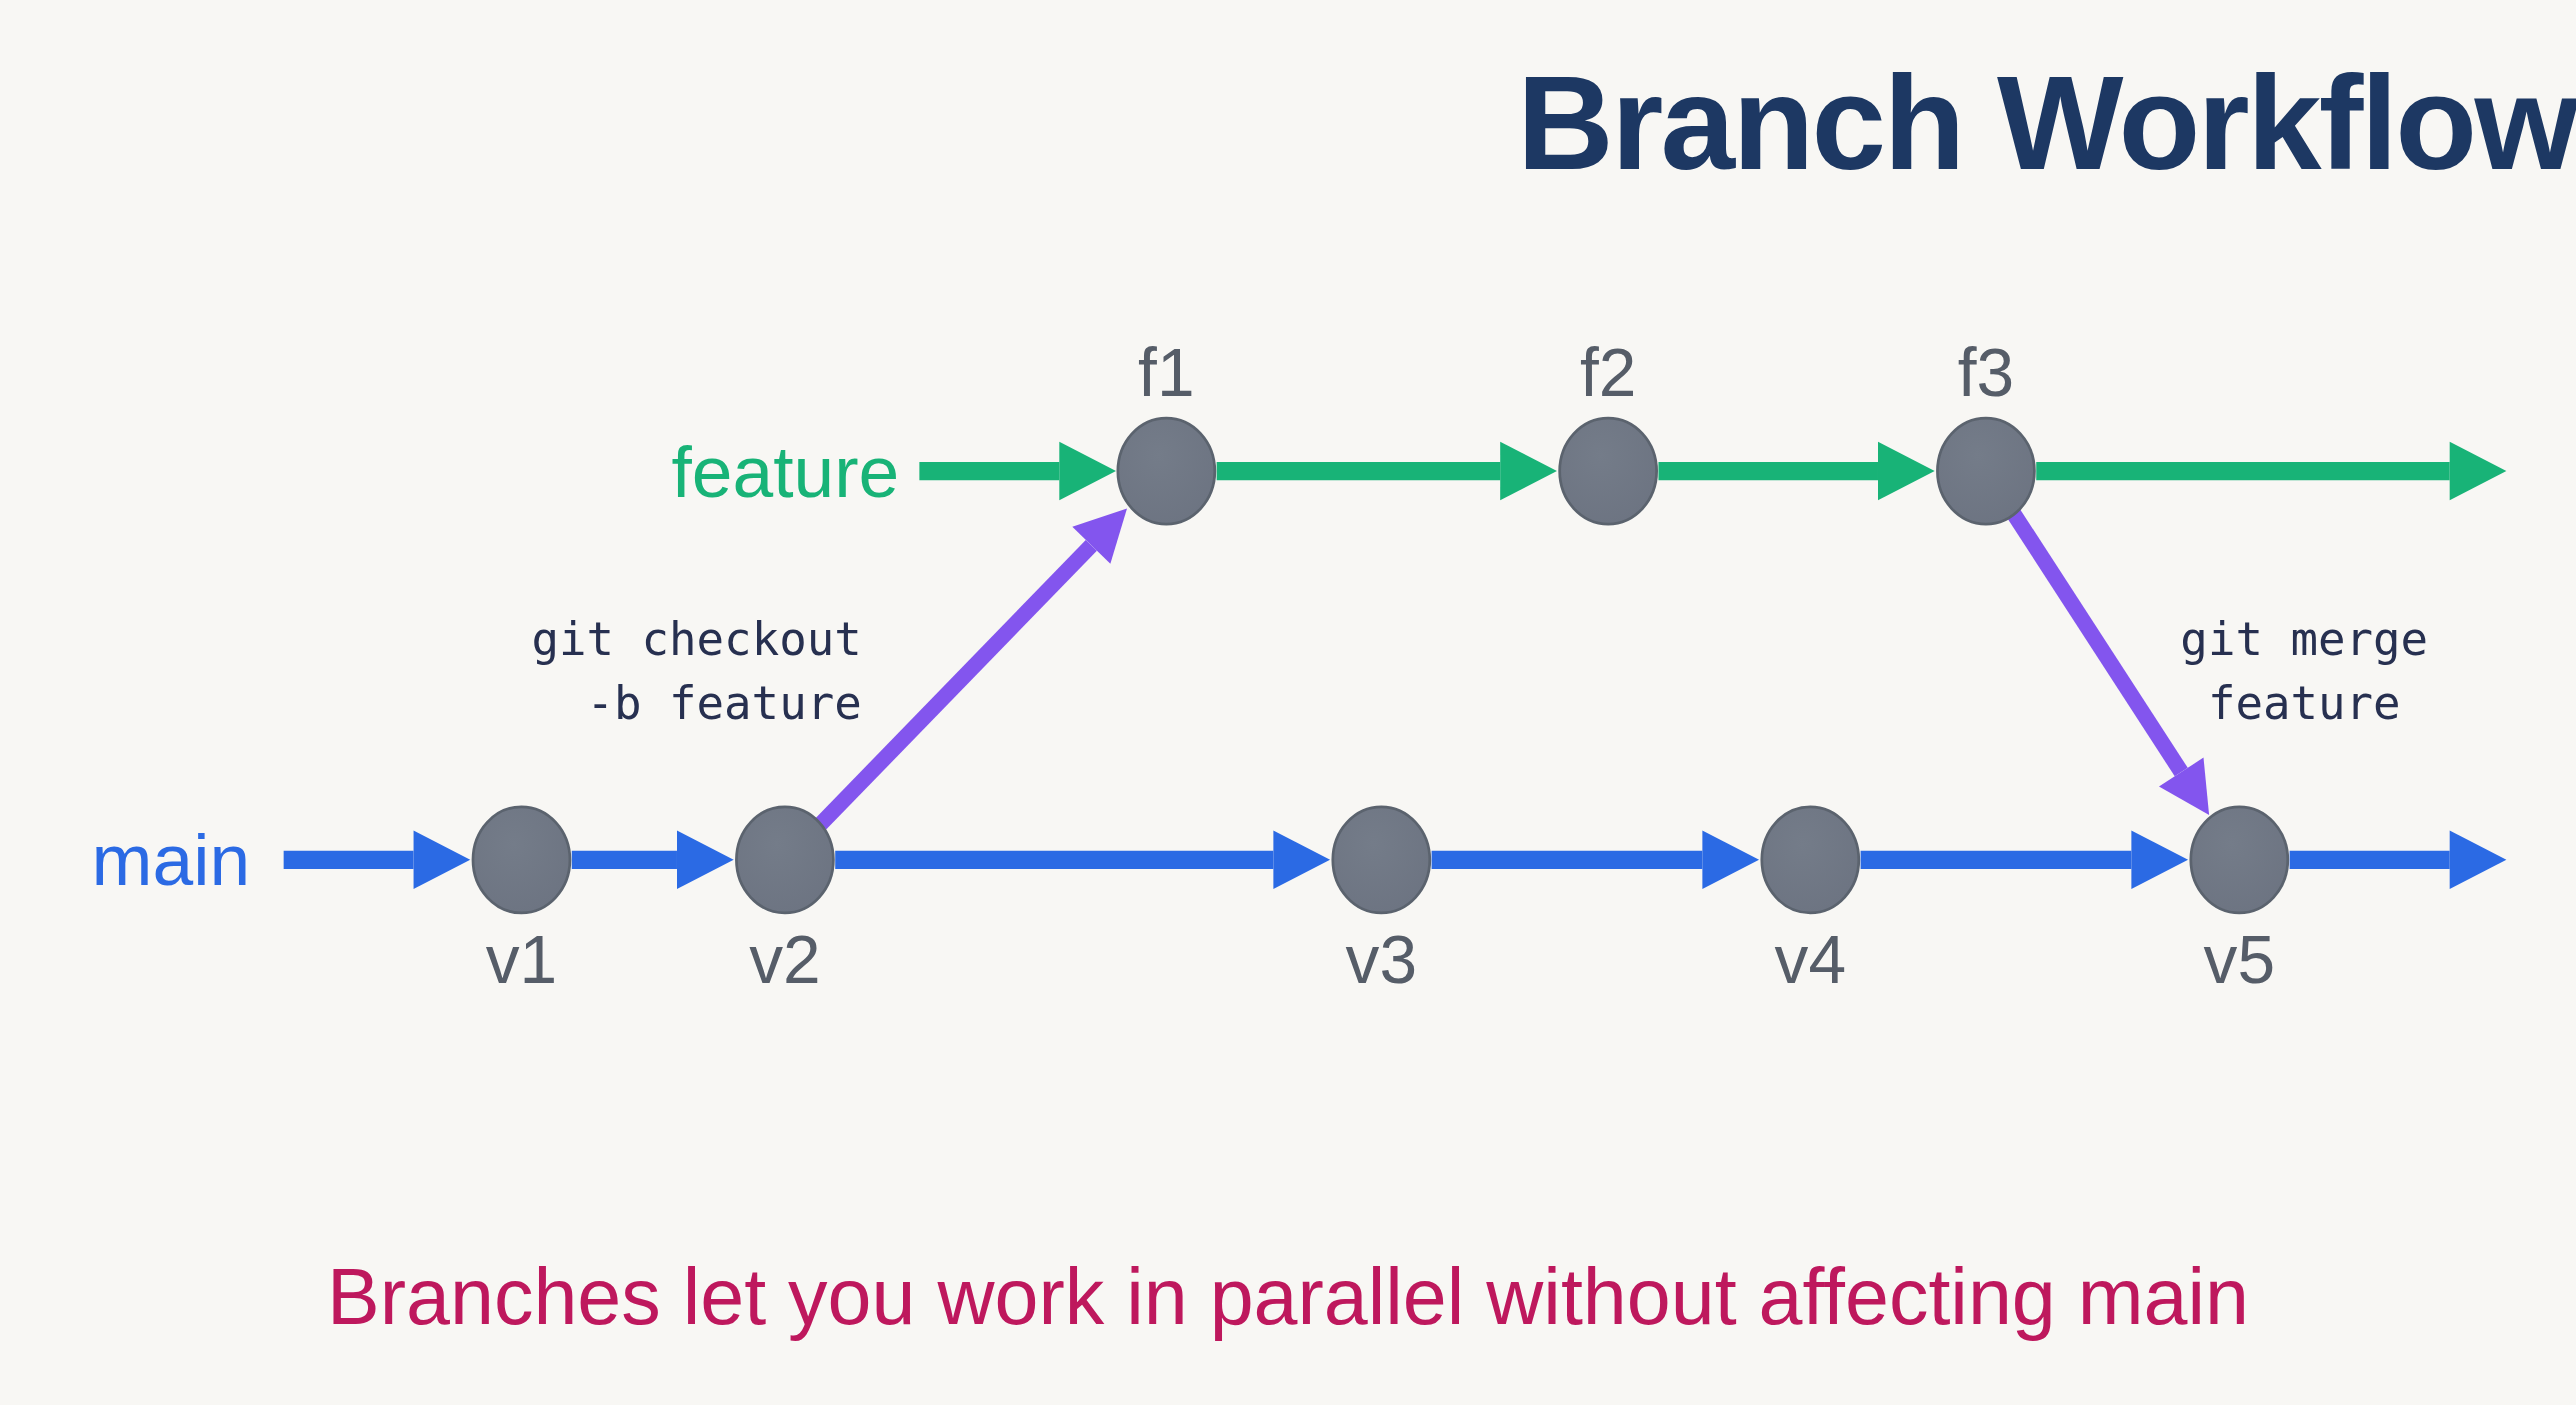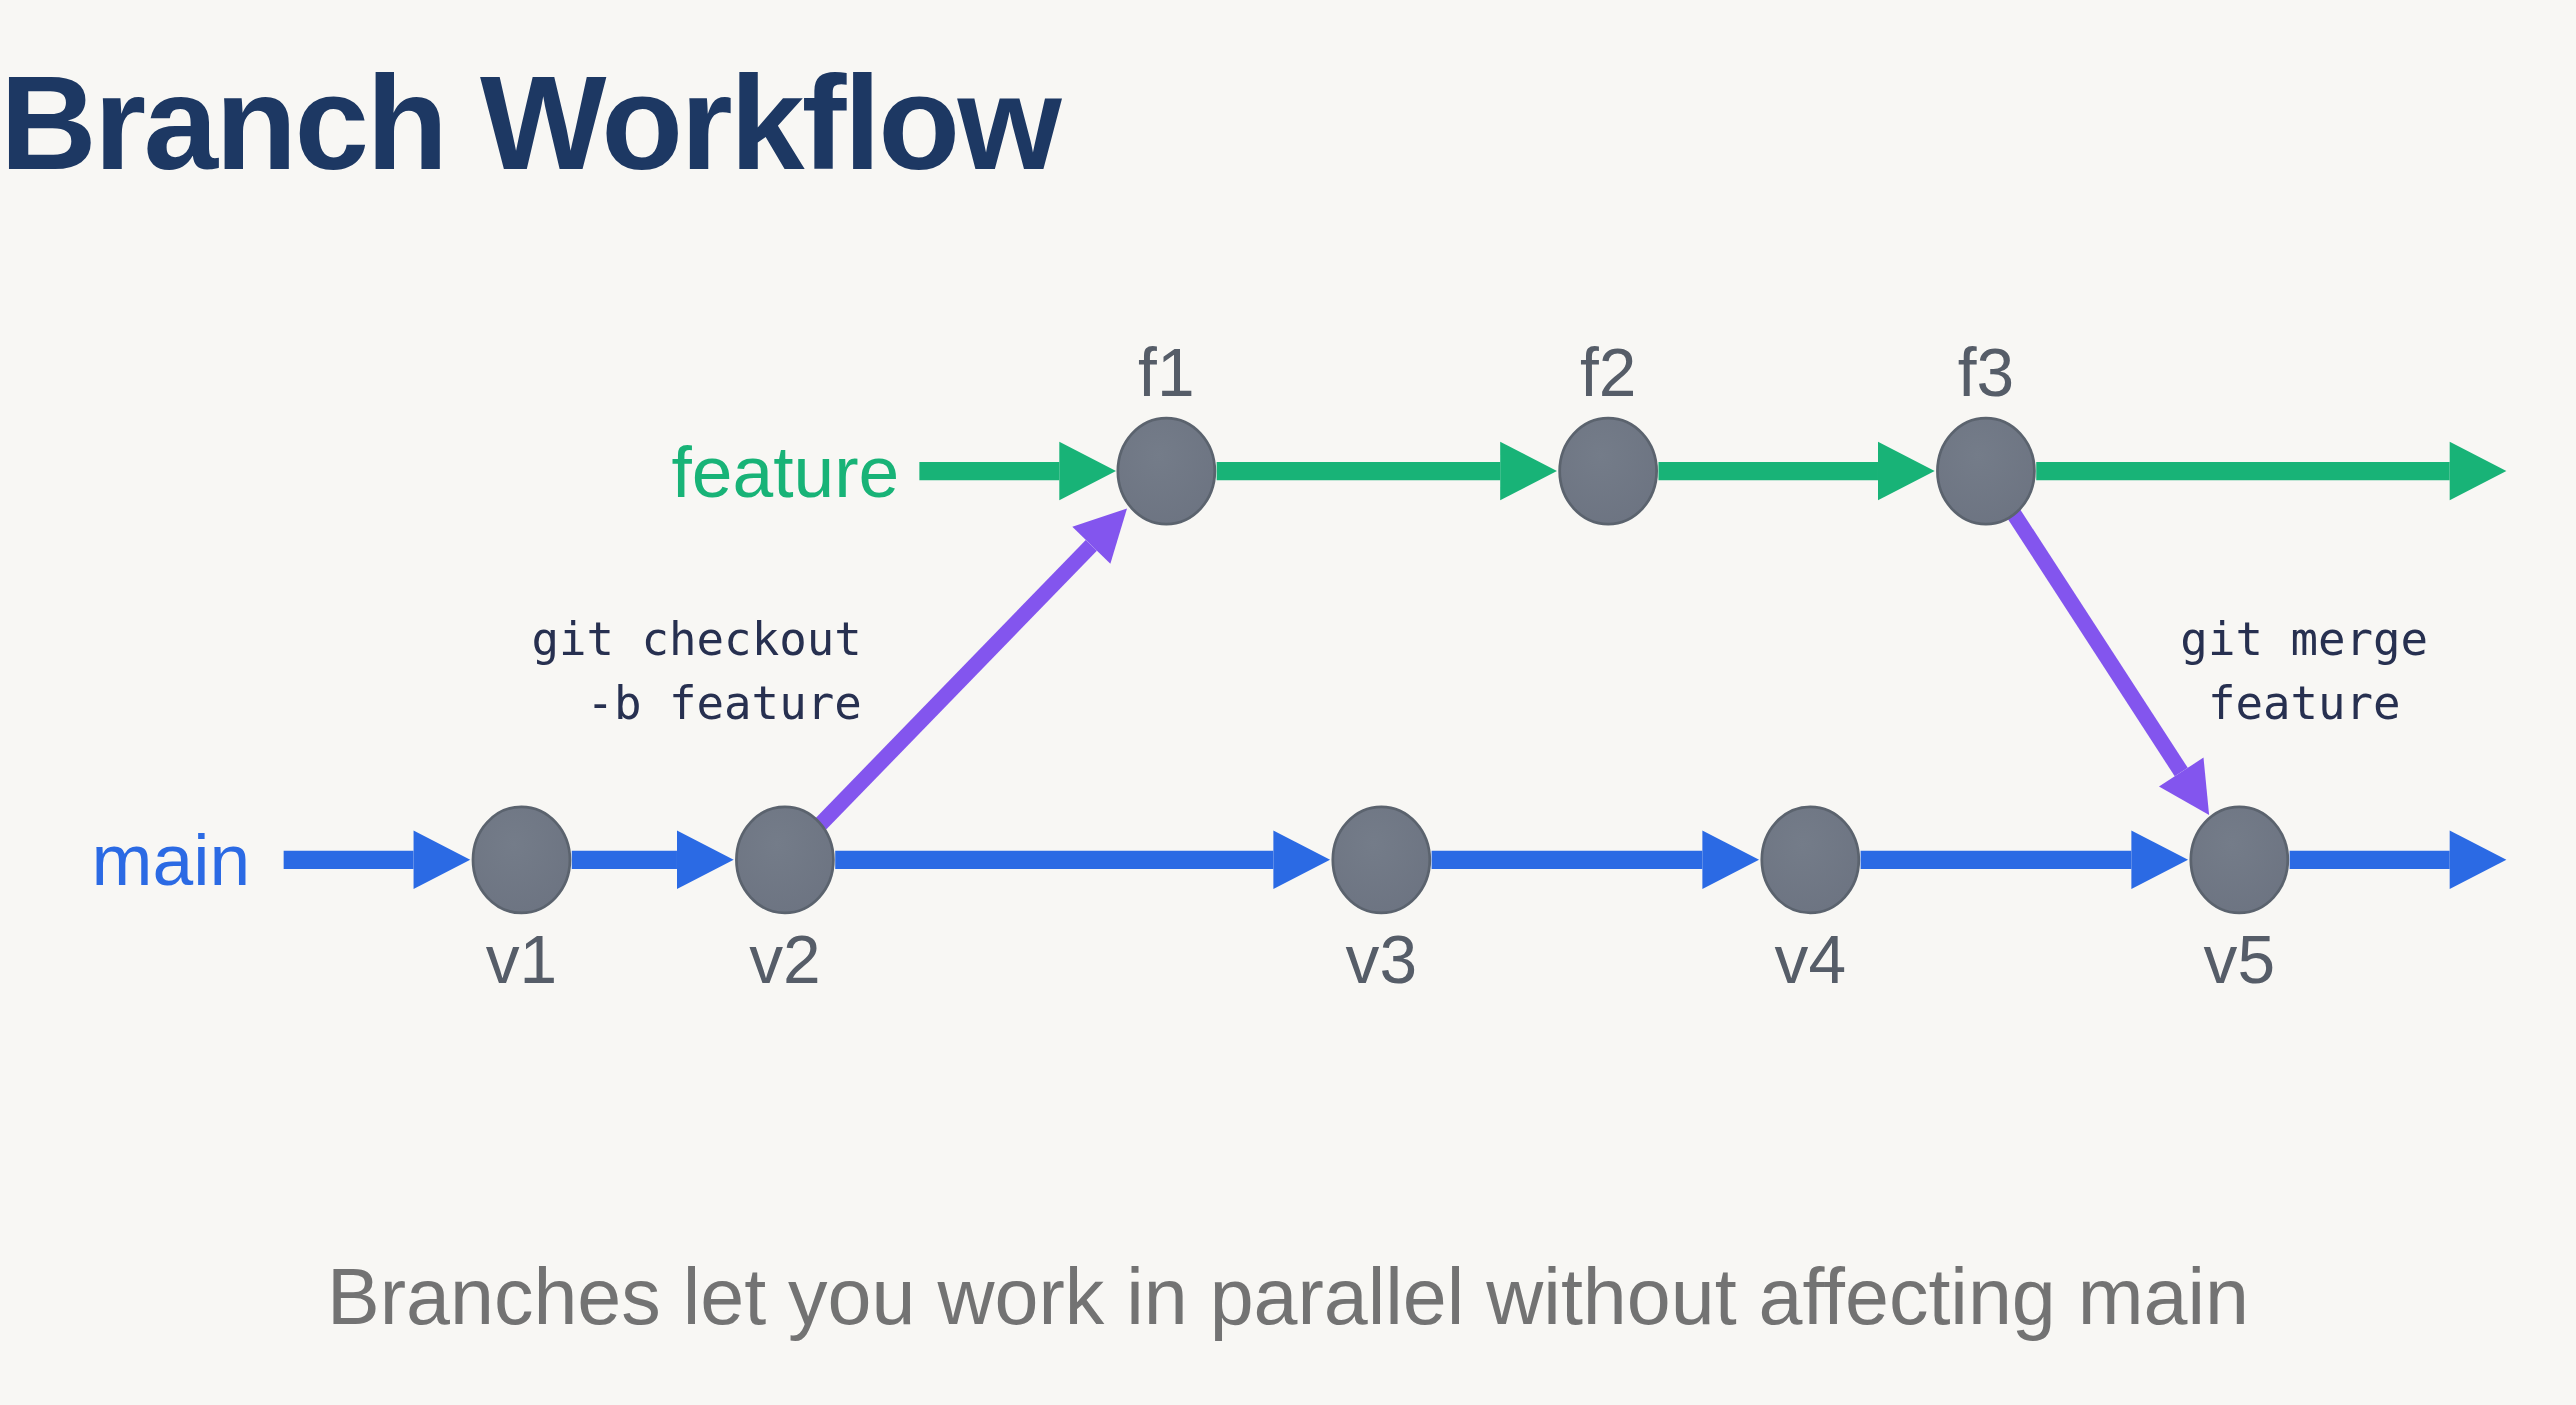--- a/index.html
+++ b/index.html
@@ -7,34 +7,34 @@
     position: relative;
     width: 2576px;
     height: 1405px;
     background: #f8f7f4;
     overflow: hidden;
     font-family: "Liberation Sans", sans-serif;
   }
   .title {
     position: absolute;
     left: 0; top: 53px; width: 100%;
-    text-align: left;
+    text-align: right;
     font-size: 134px;
     font-weight: 700;
     letter-spacing: -2.7px;
     color: #1d3863;
     line-height: 1.05;
   }
   .caption {
     position: absolute;
     left: 0; top: 1250px; width: 100%;
     text-align: center;
     font-size: 79px;
     font-weight: 400;
-    color: #737373;
+    color: #be185d;
     line-height: 1.2;
   }
   .diagram-svg { position: absolute; left: 0; top: 0; }
   .branch-label { font-family: "Liberation Sans", sans-serif; font-size: 80px; font-weight: 400; }
   .node-label   { font-family: "Liberation Sans", sans-serif; font-size: 74px; fill: #565d68; }
   .cmd          { font-family: "DejaVu Sans Mono", monospace; font-size: 50px; fill: #273050; }
 </style>
 </head>
 <body>
 

